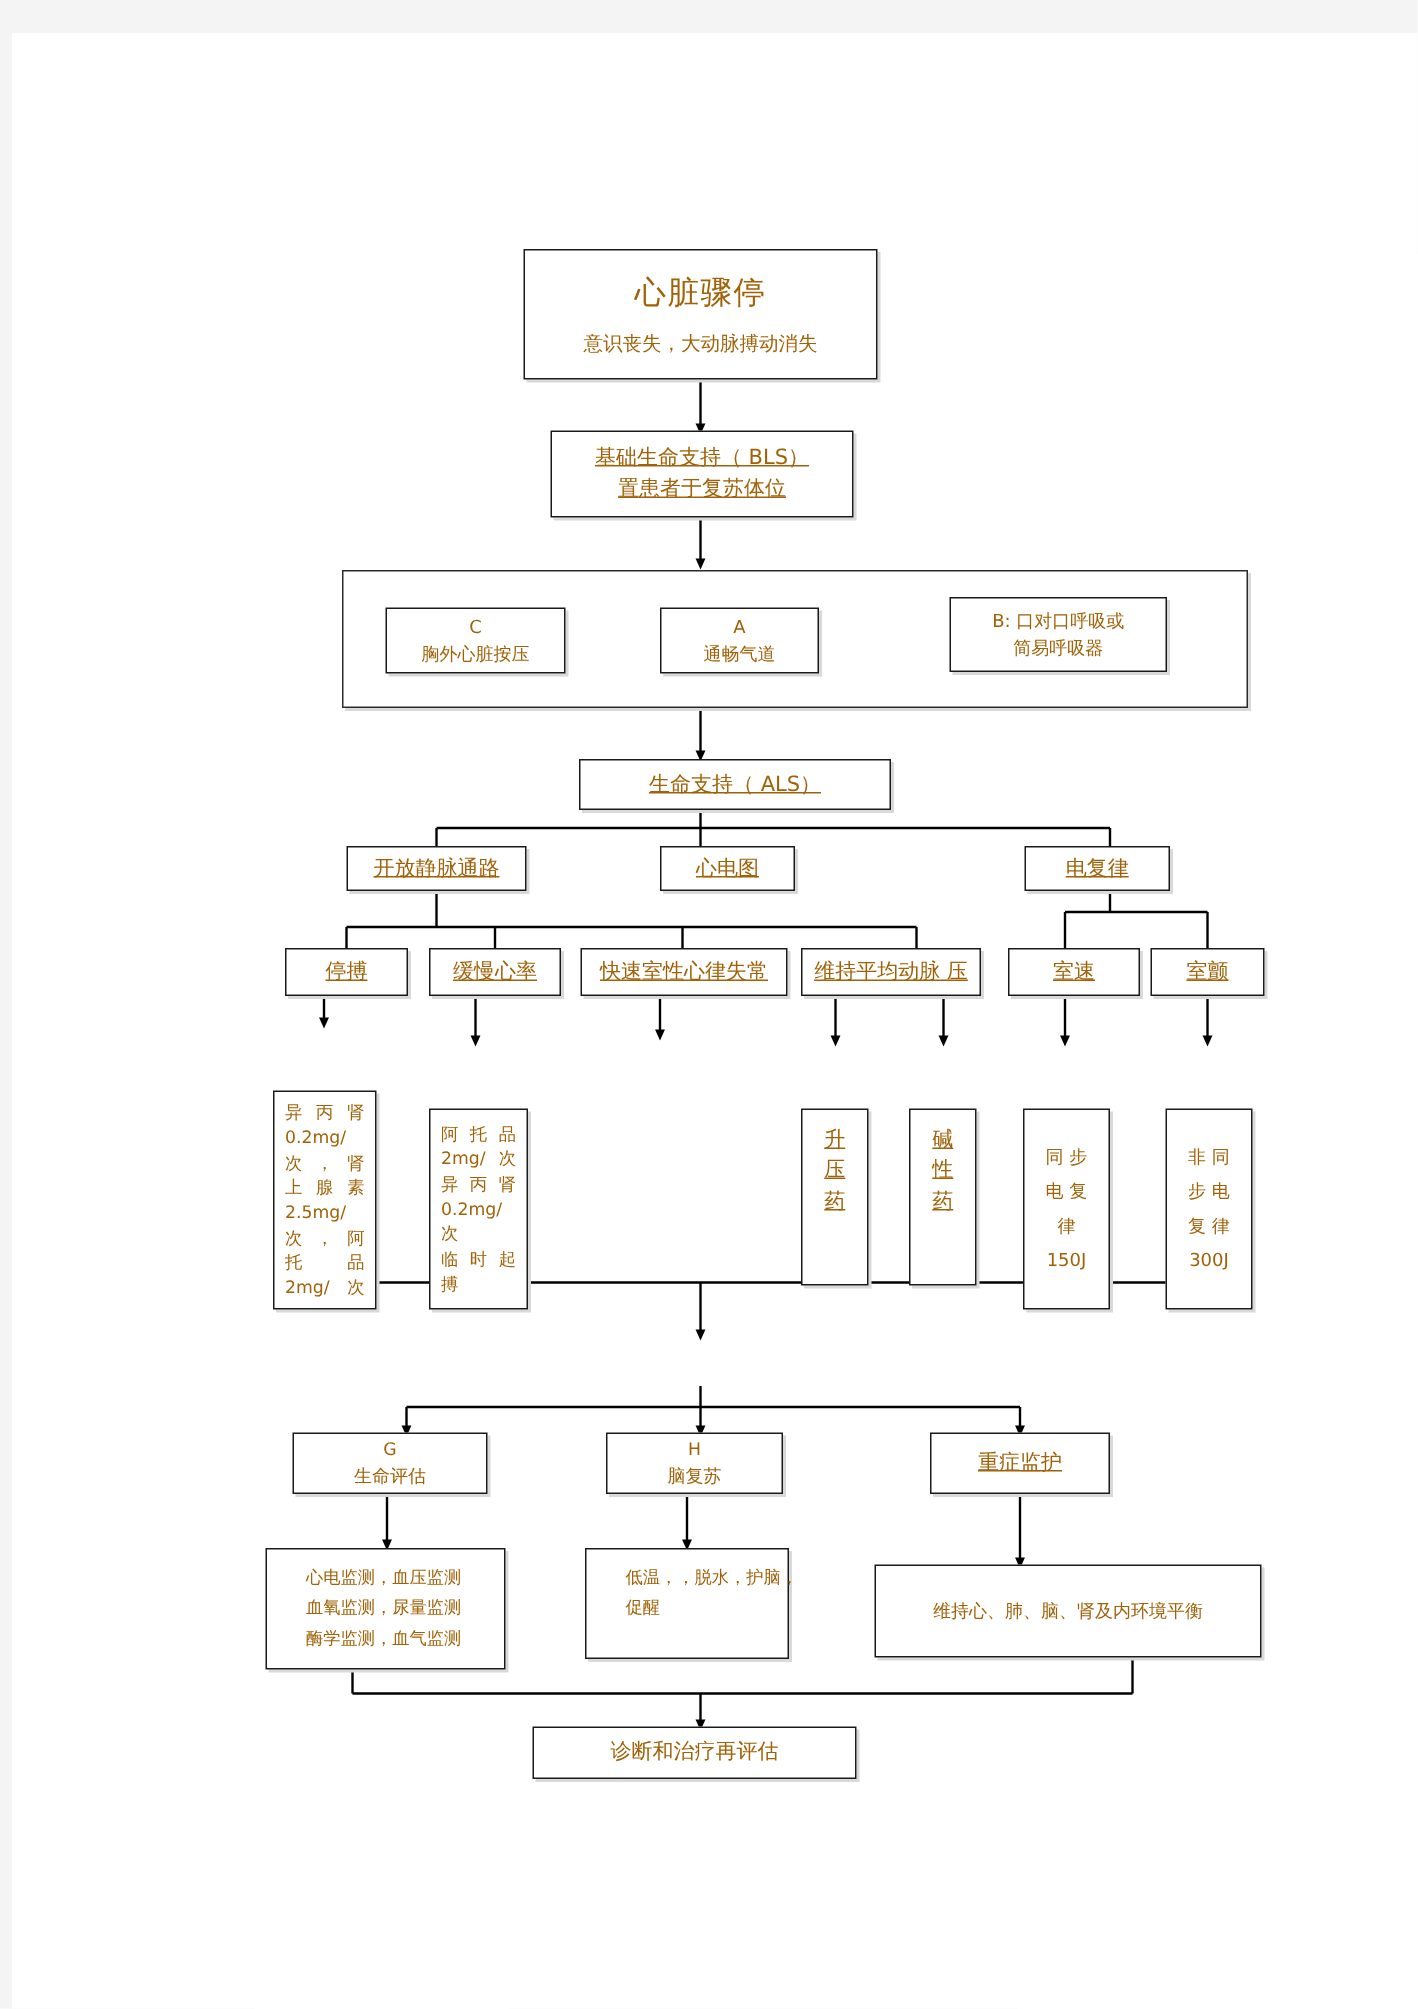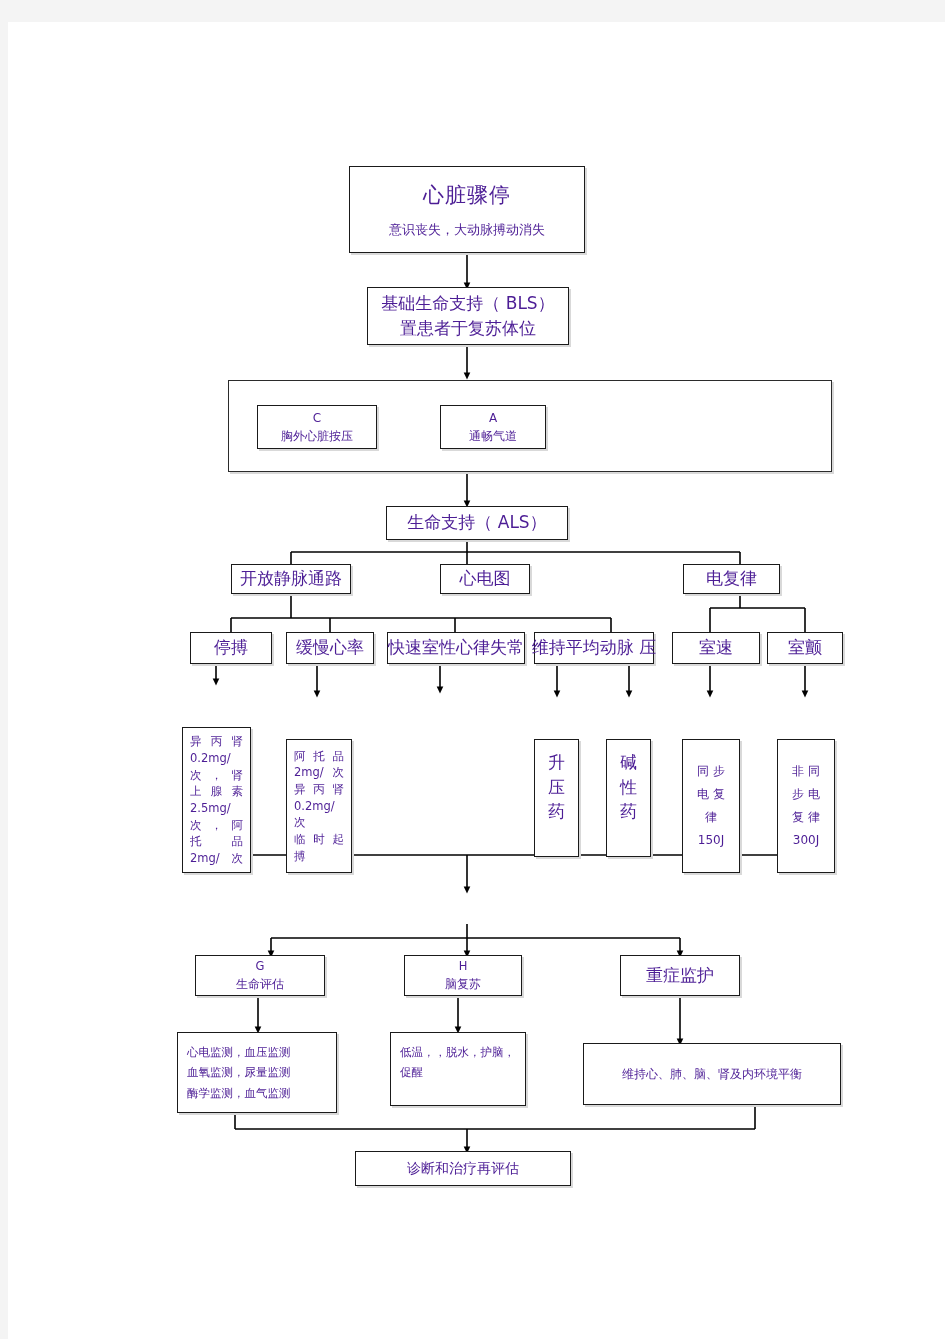--- a/index.html
+++ b/index.html
@@ -19,48 +19,48 @@
   .node{
     position:absolute;
     box-sizing:border-box;
     border:1px solid #1a1a1a;
     background:#ffffff;
     display:flex;
     flex-direction:column;
     align-items:center;
     justify-content:center;
     text-align:center;
-    color:#4c1d95;
+    color:#a16207;
     line-height:1.5;
   }
   .node.shadow{box-shadow:2px 2px 0 0 #d9d9d9;}
   .node.group{
     border:1px solid #2b2b2b;
     justify-content:flex-start;
     align-items:flex-start;
     flex-direction:row;
     background:transparent;
   }
   .ln{display:block;white-space:pre;}
   .t-big{font-size:21px;letter-spacing:1px;}
   .t-sub{font-size:13px;}
   .t-14{font-size:14px;}
-  .t-13{font-size:17px;}
+  .t-13{font-size:14px;text-decoration:underline;}
   .t-12{font-size:12px;}
   .t-11{font-size:11.5px;}
   .just{
     text-align:justify;
     text-align-last:justify;
     align-items:stretch;
     justify-content:center;
     padding:4px 7px;
     line-height:1.62;
   }
   .just .ln{text-align:justify;text-align-last:justify;}
-  .left{align-items:flex-start;text-align:left;padding:6px 9px;justify-content:center;font-family:Liberation Serif, serif;}
+  .left{align-items:flex-start;text-align:left;padding:6px 26px;justify-content:center;font-family:Liberation Serif, serif;}
   .left .ln{text-align:left;}
   .vstack{line-height:1.45;margin-top:44px;}
 </style>
 </head>
 <body>
 
 <div id="page">
 <div id="canvas">
 
   <svg class="lines" viewBox="0 0 945 1339" xmlns="http://www.w3.org/2000/svg">
@@ -139,22 +139,26 @@
   <div class="node shadow" style="left:257px;top:405px;width:120px;height:44px;">
     <span class="ln t-12">C</span>
     <span class="ln t-12">胸外心脏按压</span>
   </div>
 
   <div class="node shadow" style="left:440px;top:405px;width:106px;height:44px;">
     <span class="ln t-12">A</span>
     <span class="ln t-12">通畅气道</span>
   </div>
 
-
-  <div class="node shadow" style="left:386px;top:506px;width:182px;height:34px;">
+  <div class="node shadow" style="left:633px;top:398px;width:145px;height:50px;">
+    <span class="ln t-12">B: 口对口呼吸或</span>
+    <span class="ln t-12">简易呼吸器</span>
+  </div>
+
+  <div class="node shadow" style="left:386px;top:506px;width:208px;height:34px;">
     <span class="ln t-13">生命支持（ ALS）</span>
   </div>
 
   <div class="node shadow" style="left:231px;top:564px;width:120px;height:30px;">
     <span class="ln t-13">开放静脉通路</span>
   </div>
   <div class="node shadow" style="left:440px;top:564px;width:90px;height:30px;">
     <span class="ln t-13">心电图</span>
   </div>
   <div class="node shadow" style="left:683px;top:564px;width:97px;height:30px;">

